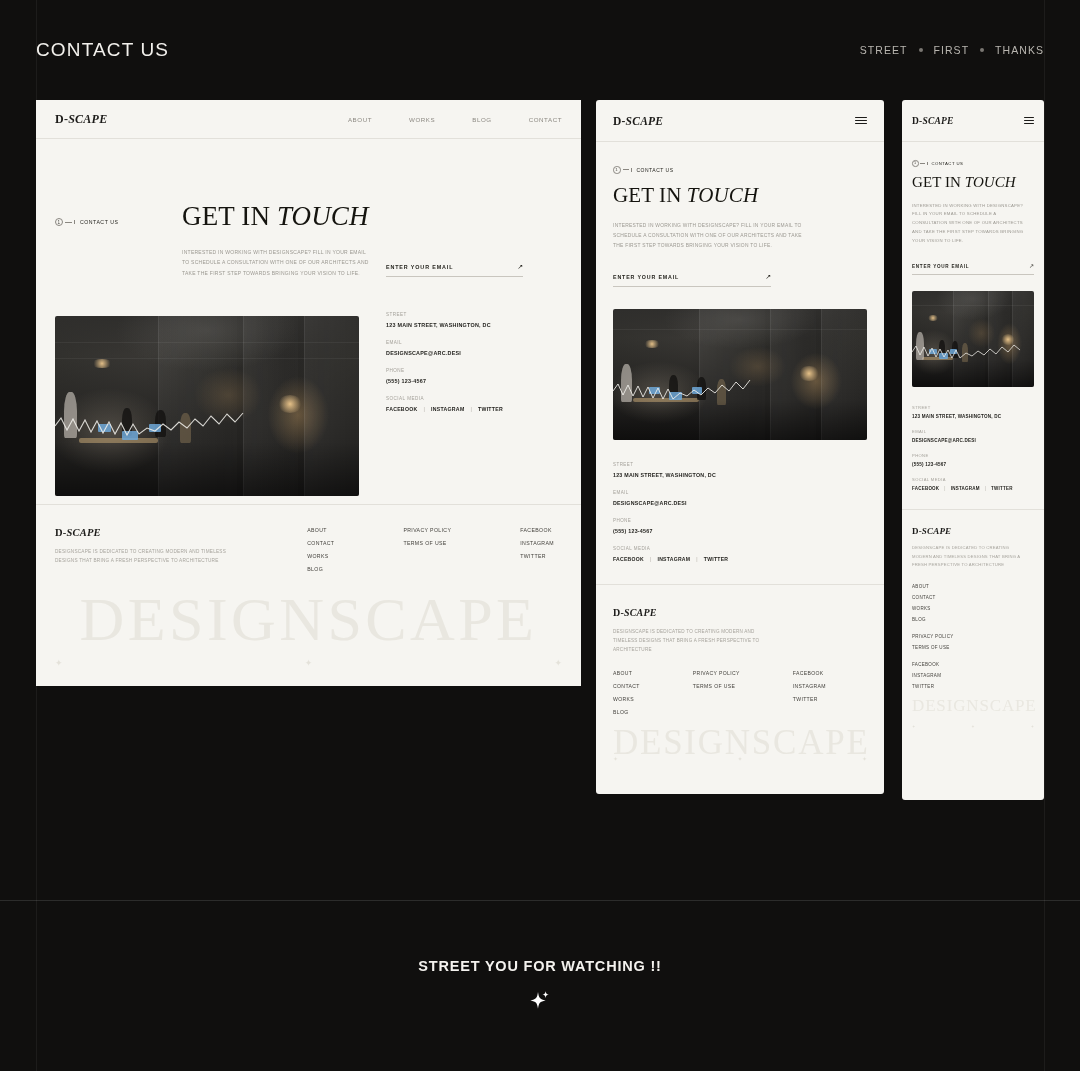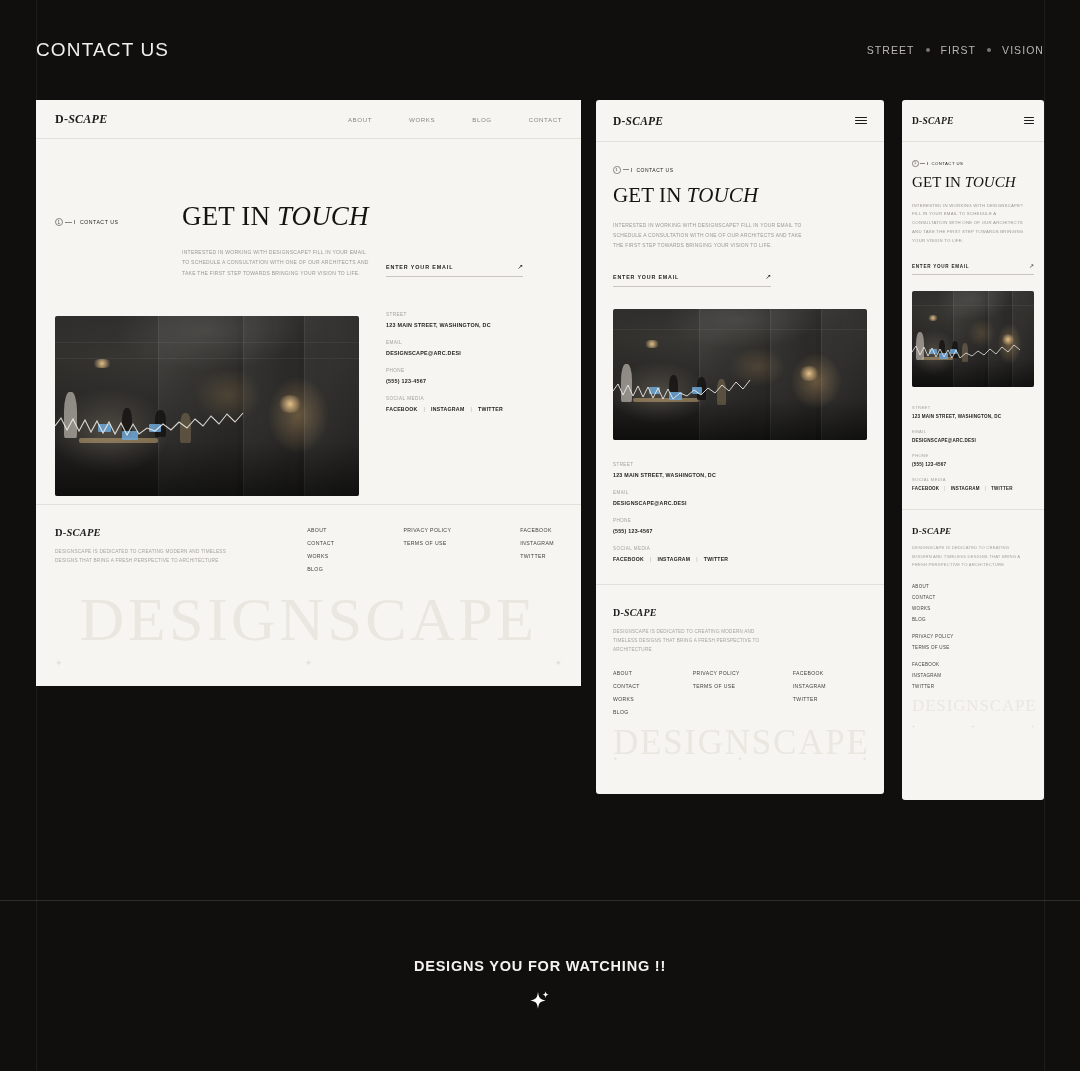--- a/index.html
+++ b/index.html
@@ -129,21 +129,21 @@
   <div class="guide-h" style="top:900px"></div>
 </div>
 
 <div class="topbar">
   <div class="topbar-title">CONTACT US</div>
   <div class="device-nav">
     <span>STREET</span>
     <i class="dot"></i>
     <span>FIRST</span>
     <i class="dot"></i>
-    <span>VISION</span>
+    <span>THANKS</span>
   </div>
 </div>
 
 <div class="shell" id="desktop-mockup">
 
   <div class="site-header" style="height:39px;padding:0 19px;">
     <div class="logo" style="font-size:12px;">
       <span>D-</span><i>SCAPE</i>
     </div>
     <div class="site-nav" style="gap:37px;font-size:6.2px;">
@@ -471,18 +471,18 @@
     <div class="watermark" style="font-size:17px;letter-spacing:0.05em;margin-top:8px;">DESIGNSCAPE</div>
     <div class="sparkrow" style="left:10px;right:10px;bottom:6px;">
       <span class="spark" style="font-size:4px;">✦</span>
       <span class="spark" style="font-size:4px;">✦</span>
       <span class="spark" style="font-size:4px;">✦</span>
     </div>
   </div>
 </div>
 
 <div class="thanks">
-  <div class="thanks-text">DESIGNS YOU FOR WATCHING !!</div>
+  <div class="thanks-text">STREET YOU FOR WATCHING !!</div>
   <svg width="26" height="26" viewBox="0 0 26 26">
     <path d="M11 4 C11.9 10.2 12.8 11.1 18.6 12.4 C12.8 13.7 11.9 14.6 11 20.8 C10.1 14.6 9.2 13.7 3.4 12.4 C9.2 11.1 10.1 10.2 11 4 Z" fill="#ffffff"></path>
     <path d="M18.6 3 C19 5.6 19.4 6 21.9 6.6 C19.4 7.2 19 7.6 18.6 10.2 C18.2 7.6 17.8 7.2 15.3 6.6 C17.8 6 18.2 5.6 18.6 3 Z" fill="#ffffff"></path>
   </svg>
 </div>
 
 </body></html>

